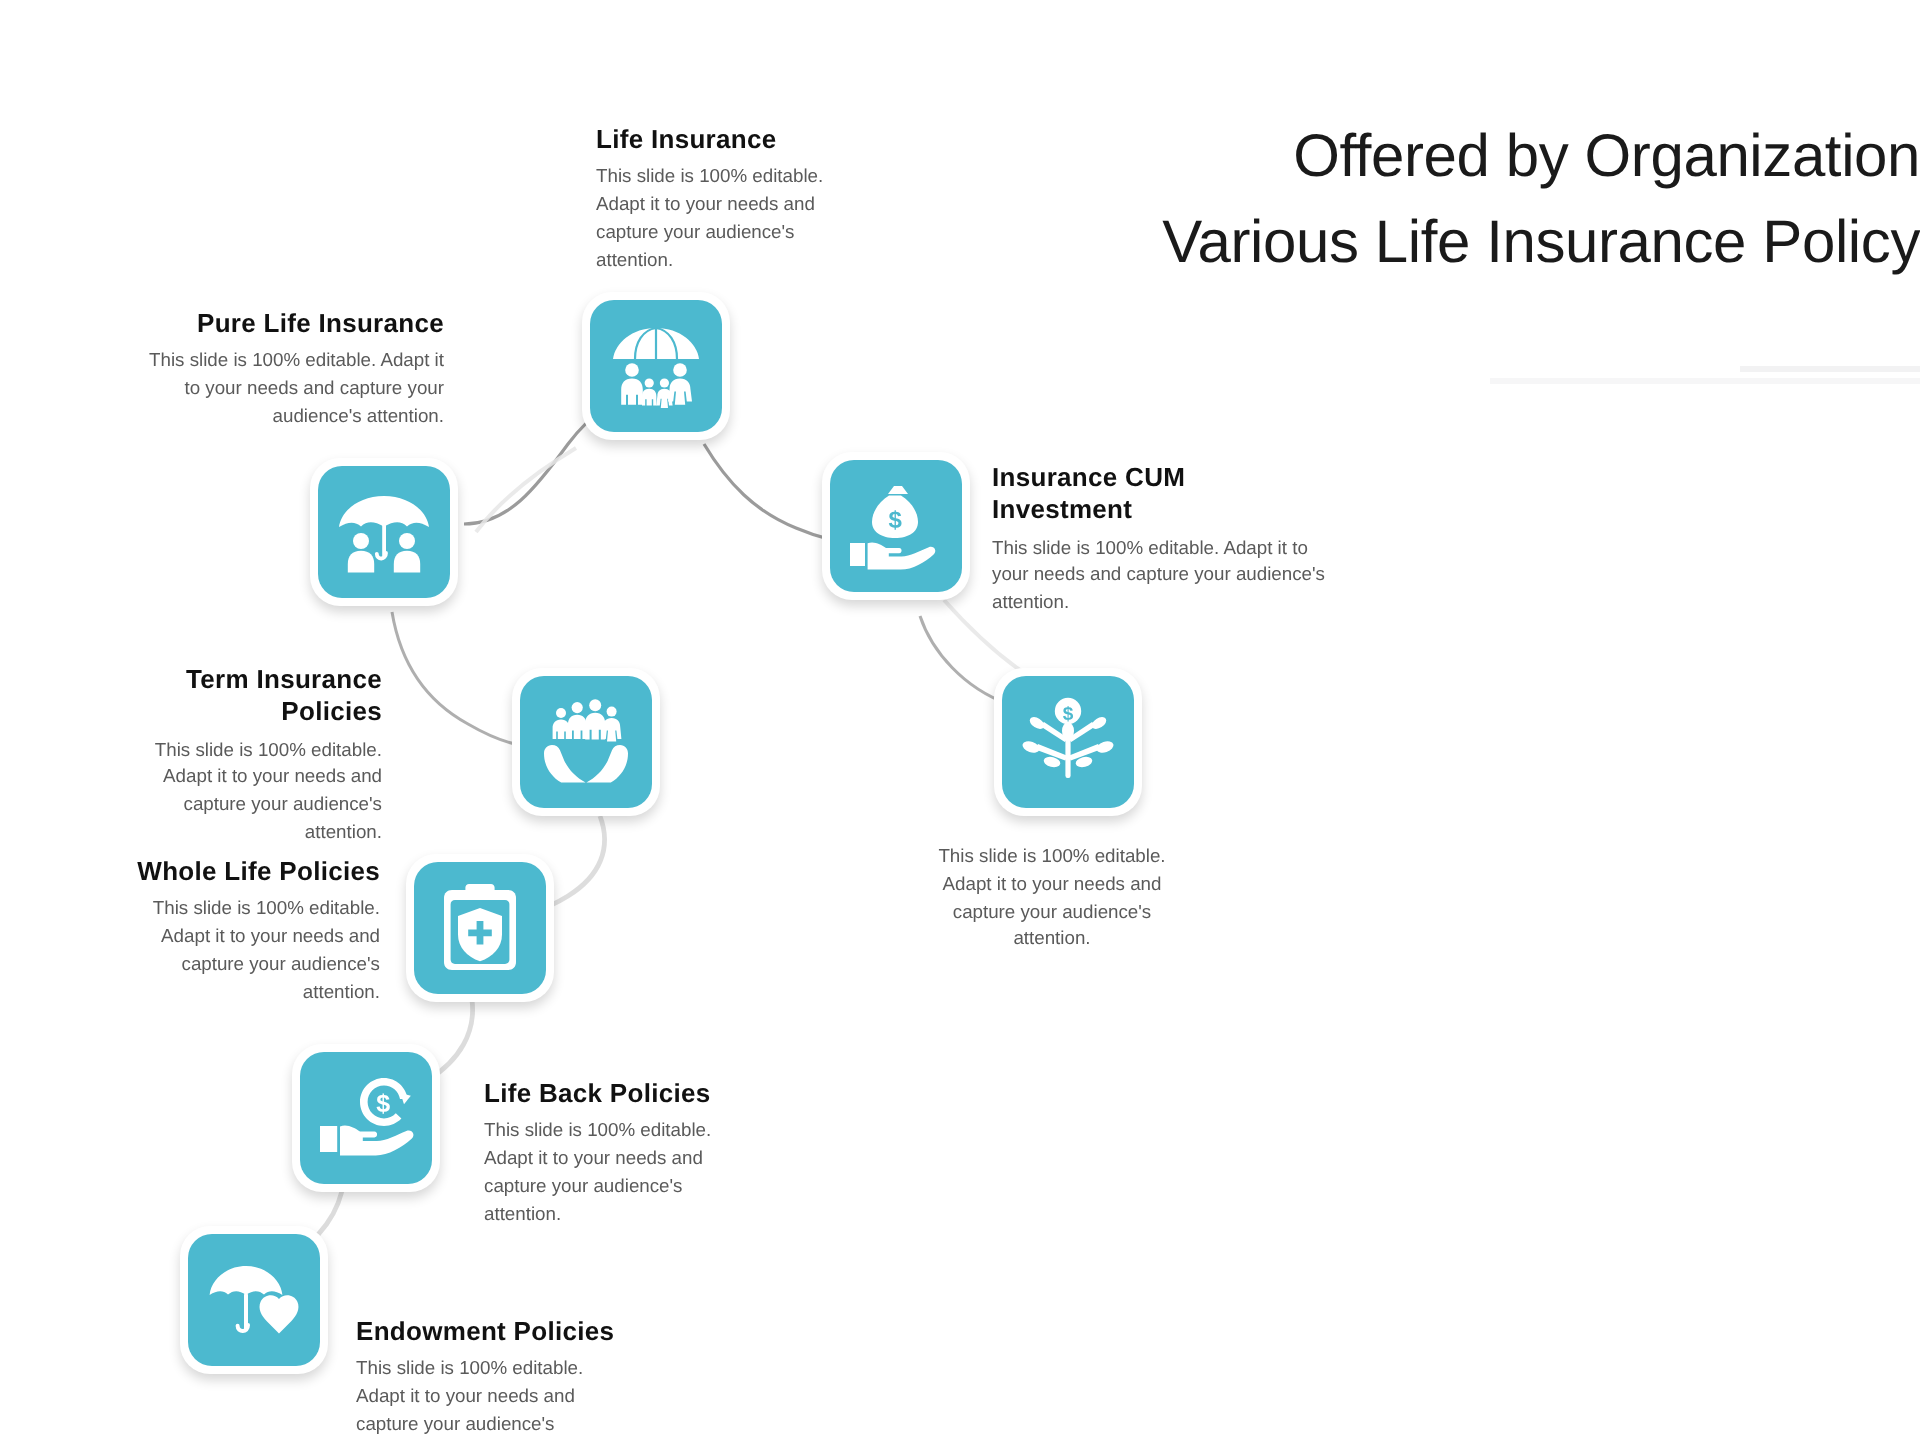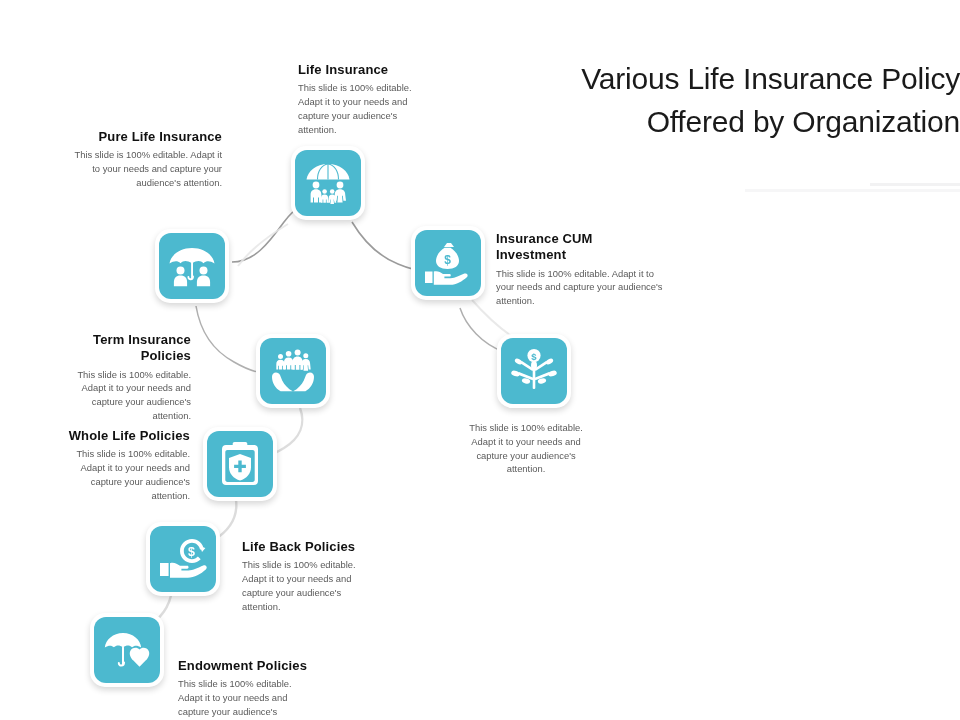--- a/index.html
+++ b/index.html
@@ -77,22 +77,22 @@
   .ta-r{text-align:right;}
   .ta-l{text-align:left;}
   .ta-c{text-align:center;}
 </style>
 </head>
 <body>
 
 <div class="slide">
 
   <div class="title">
+    <div>Offered by Organization</div>
     <div>Various Life Insurance Policy</div>
-    <div>Offered by Organization</div>
   </div>
   <div class="title-divider2"></div>
   <div class="title-divider"></div>
 
   <svg class="connectors" viewBox="0 0 960 720" xmlns="http://www.w3.org/2000/svg">
     <g fill="none" stroke="#8a8a8a" stroke-width="1.6" opacity="0.85">
       <path d="M232,262 C254,262 268,244 284,222 C296,206 310,198 324,196"></path>
       <path d="M352,222 C364,242 378,256 398,264 C412,270 424,272 434,273"></path>
     </g>
     <g fill="none" stroke="#9b9b9b" stroke-width="1.5" opacity="0.8">
@@ -226,21 +226,21 @@
         <path d="M38.5 25.5 c2.6-3 7.6-2.2 9.2 1.4 c1.5 3.4-0.4 7-3.1 9.7 l-6.1 6.1 l-6.1-6.1 c-2.7-2.7-4.6-6.3-3.1-9.7 c1.6-3.6 6.6-4.4 9.2-1.4 z"></path>
       </svg>
     </div>
   </div>
 
   <div class="block ta-l" style="left:298px;top:62px;width:140px;">
     <h3>Life Insurance</h3>
     <p>This slide is 100% editable. Adapt it to your needs and capture your audience's attention.</p>
   </div>
 
-  <div class="block ta-r" style="left:74px;top:129px;width:148px;text-align:right;">
+  <div class="block ta-r" style="left:74px;top:154px;width:148px;text-align:right;">
     <h3>Pure Life Insurance</h3>
     <p>This slide is 100% editable. Adapt it to your needs and capture your audience's attention.</p>
   </div>
 
   <div class="block ta-l" style="left:496px;top:231px;width:170px;">
     <h3>Insurance CUM Investment</h3>
     <p>This slide is 100% editable. Adapt it to your needs and capture your audience's attention.</p>
   </div>
 
   <div class="block ta-r" style="left:55px;top:332px;width:136px;">

